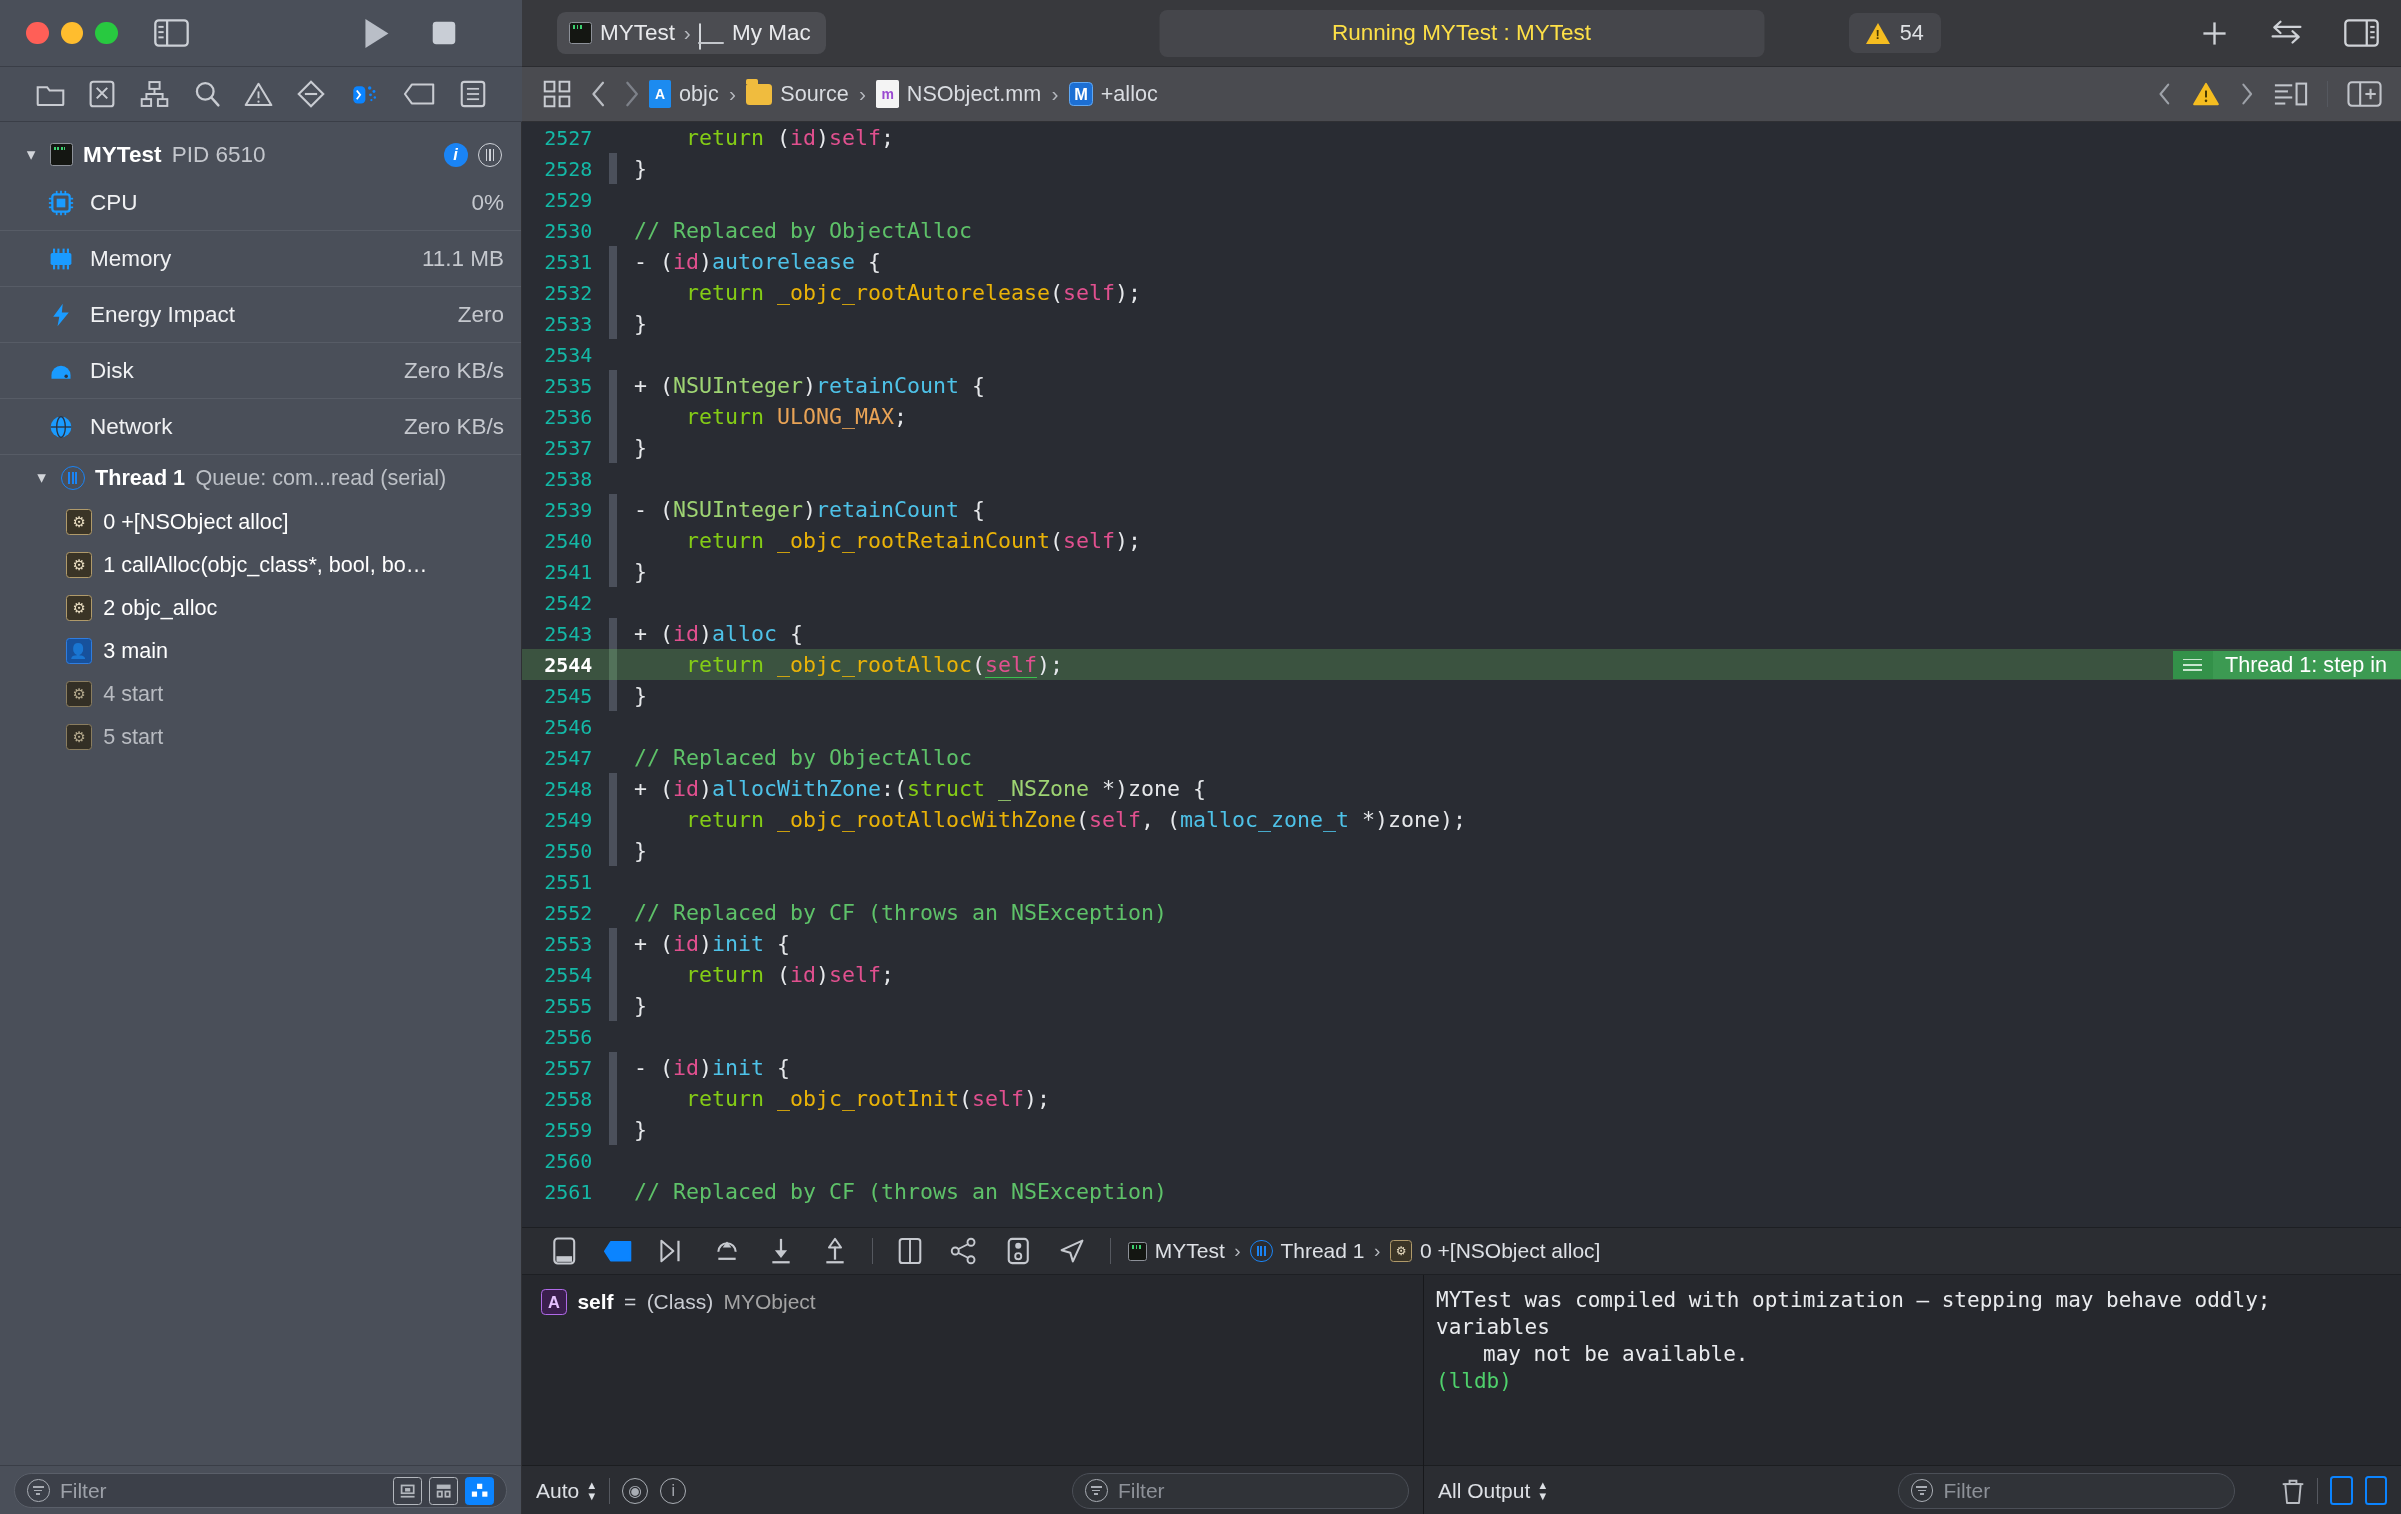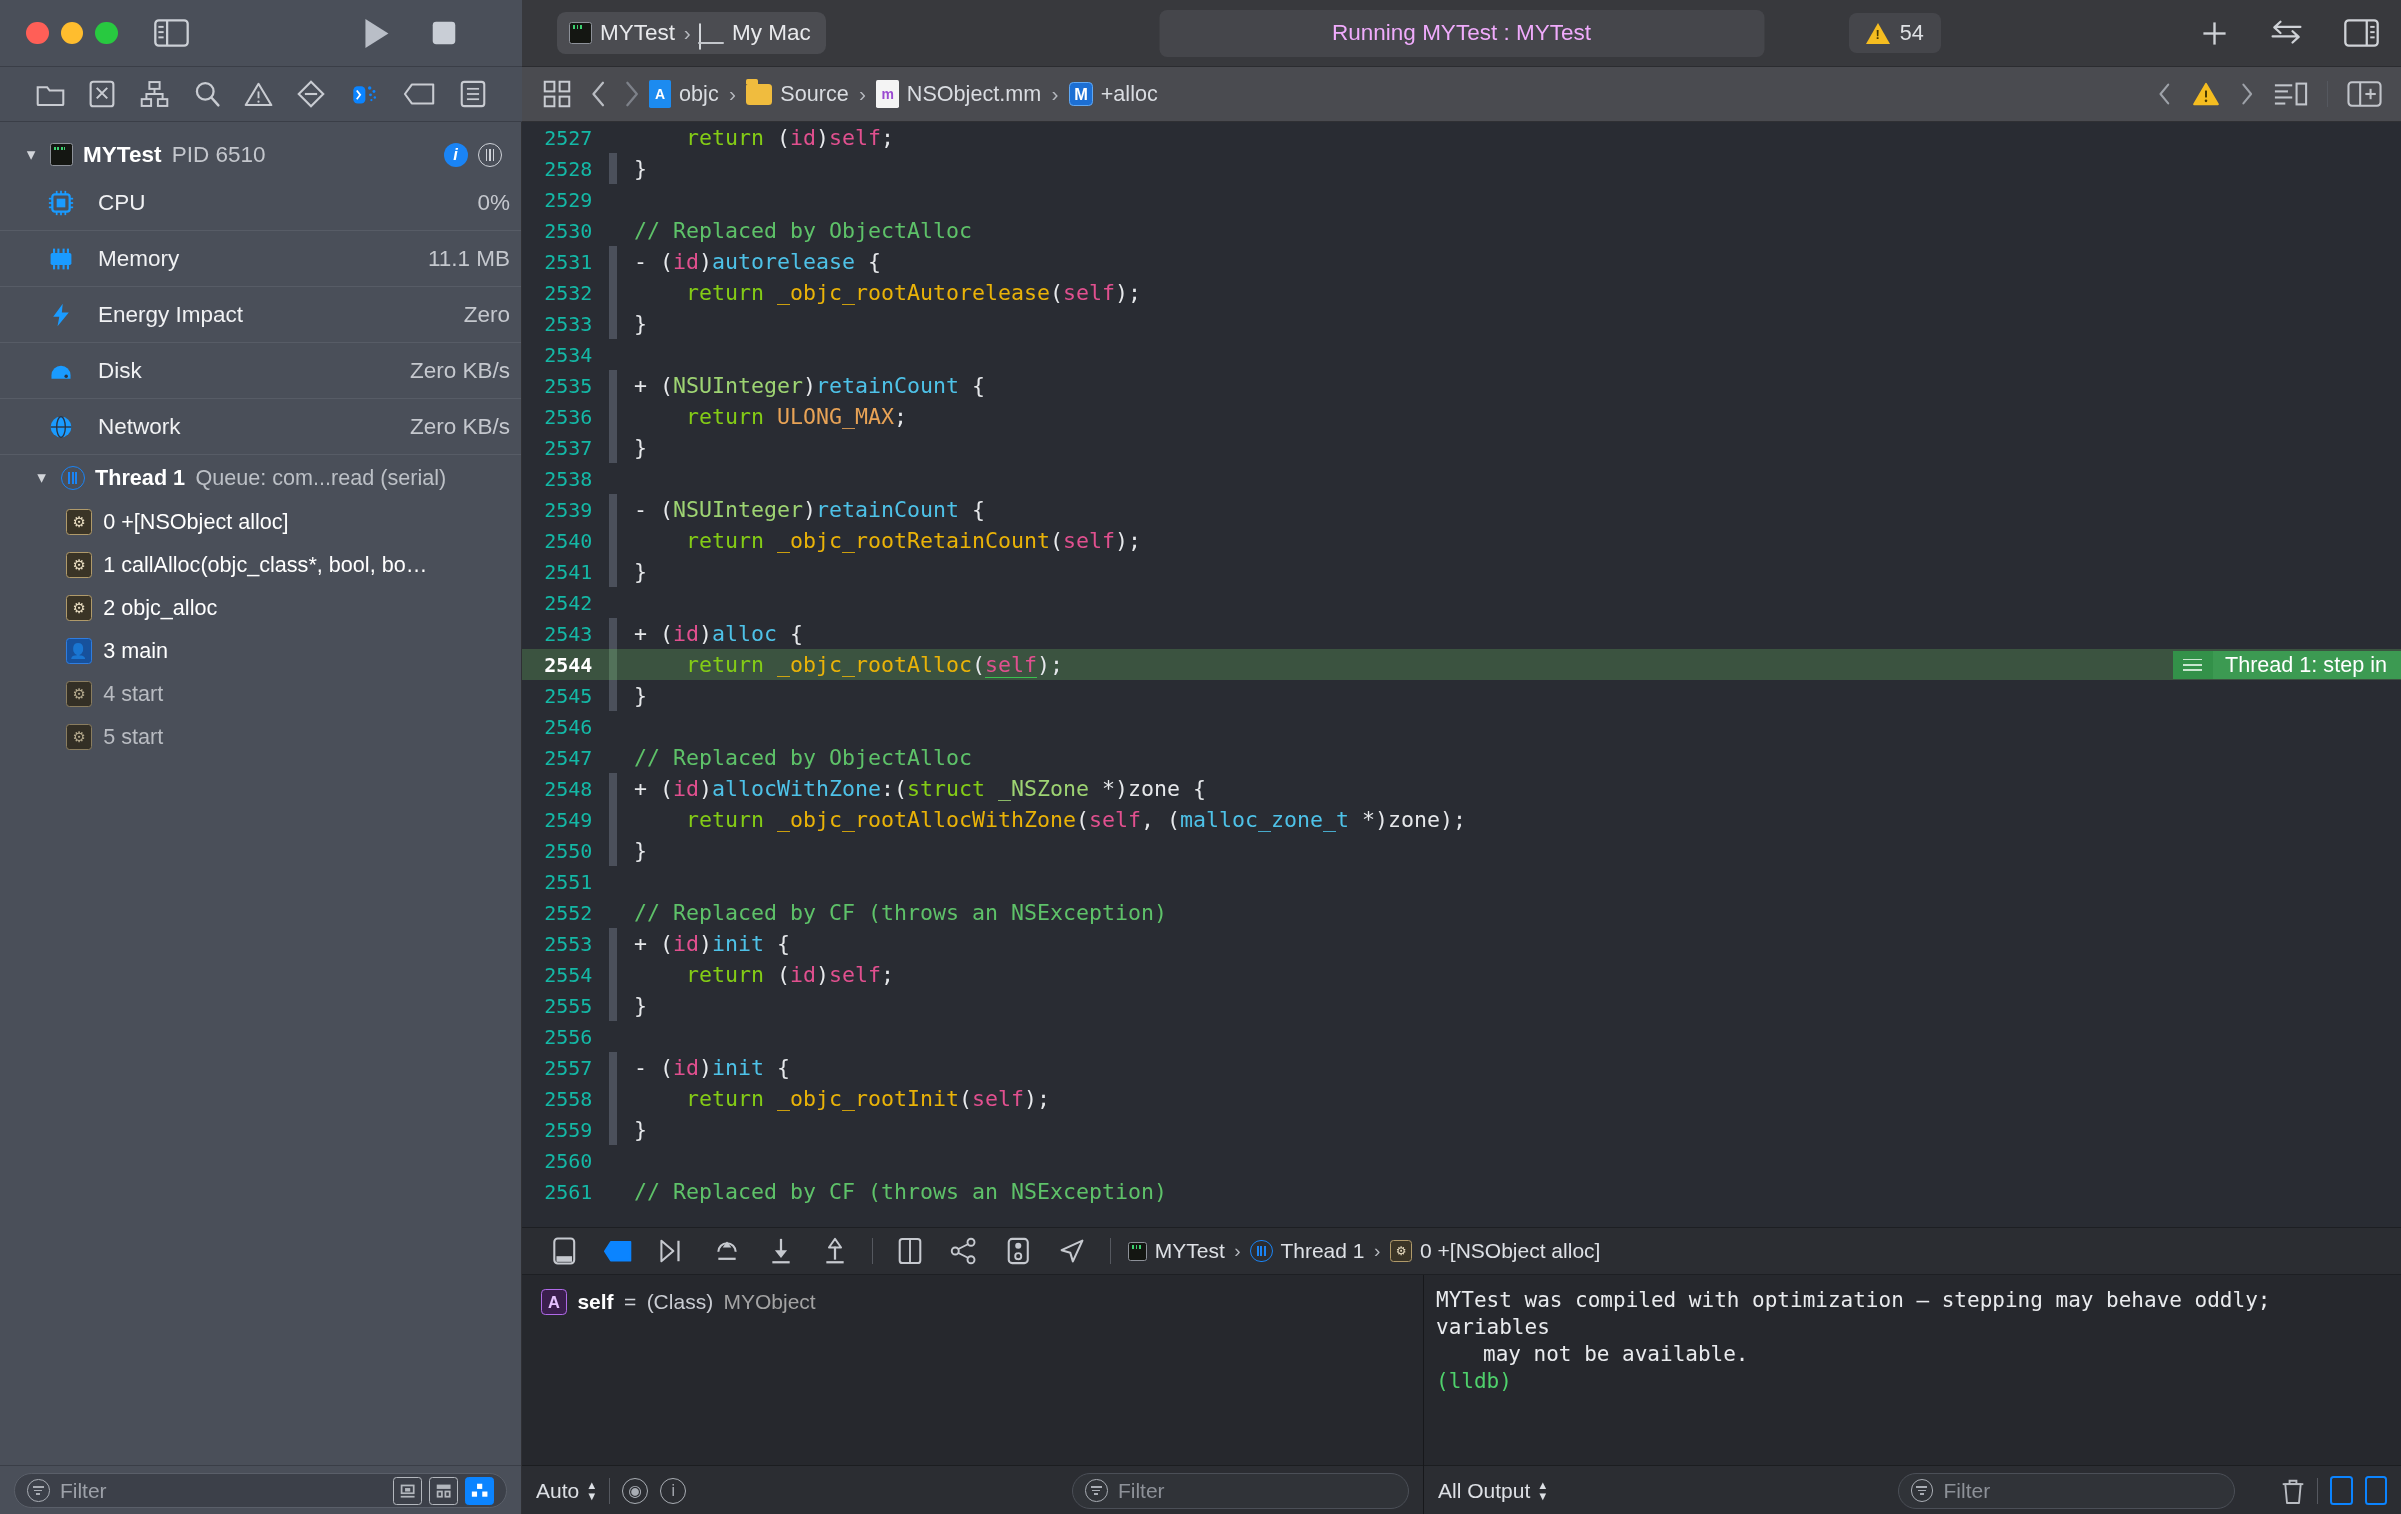--- a/index.html
+++ b/index.html
@@ -68,21 +68,21 @@
   .mac-icon .base {
     position: absolute; bottom: -1.7px; left: -0.9px;
     width: 26px; height: 2.6px; background: #c3c6cb; border-radius: 0.9px;
   }
 
   .status-pill {
     position: absolute; left: 50%; transform: translateX(-50%);
     background: #45464b; border-radius: 7.8px;
     min-width: 605px; height: 47px;
     display: flex; align-items: center; justify-content: center;
-    color: #f0abfc; font-size: 22.5px;
+    color: #fde047; font-size: 22.5px;
     padding: 8px 24px;
   }
   .warn-pill {
     position: absolute; right: 460px;
     background: #45464b; border-radius: 7.8px;
     display: flex; align-items: center; gap: 9.5px;
     padding: 7px 17.3px;
     color: #dfe1e4; font-size: 21.6px;
   }
   .tri-warn {
@@ -169,22 +169,22 @@
   .thread-glyph {
     width: 24px; height: 24px; border-radius: 50%;
     border: 1.7px solid #cfd2d8; flex: 0 0 24px;
     display: flex; align-items: center; justify-content: center; gap: 1.7px;
   }
   .thread-glyph i { width: 1.7px; height: 12px; background: #cfd2d8; display: block; }
   .thread-glyph.blue { border-color: #1a84f5; }
   .thread-glyph.blue i { background: #1a84f5; }
 
   .gauge-row {
-    display: flex; align-items: center; gap: 24px;
-    padding: 0 11px 0 48px; height: 56px;
+    display: flex; align-items: center; gap: 16px;
+    padding: 0 17px 0 48px; height: 56px;
     border-bottom: 0.9px solid #575c66;
   }
   .gauge-row.first { border-top: none; }
   .gauge-label { color: #f0f1f3; font-size: 22.5px; }
   .gauge-value { margin-left: auto; color: #c5c8ce; font-size: 22.5px; }
   .g-icon { width: 26px; height: 26px; flex: 0 0 26px; color: #1a9bff; }
 
   .thread-row {
     display: flex; align-items: center; gap: 10.4px;
     padding: 7px 17.3px 7px 33px; height: 45px;

